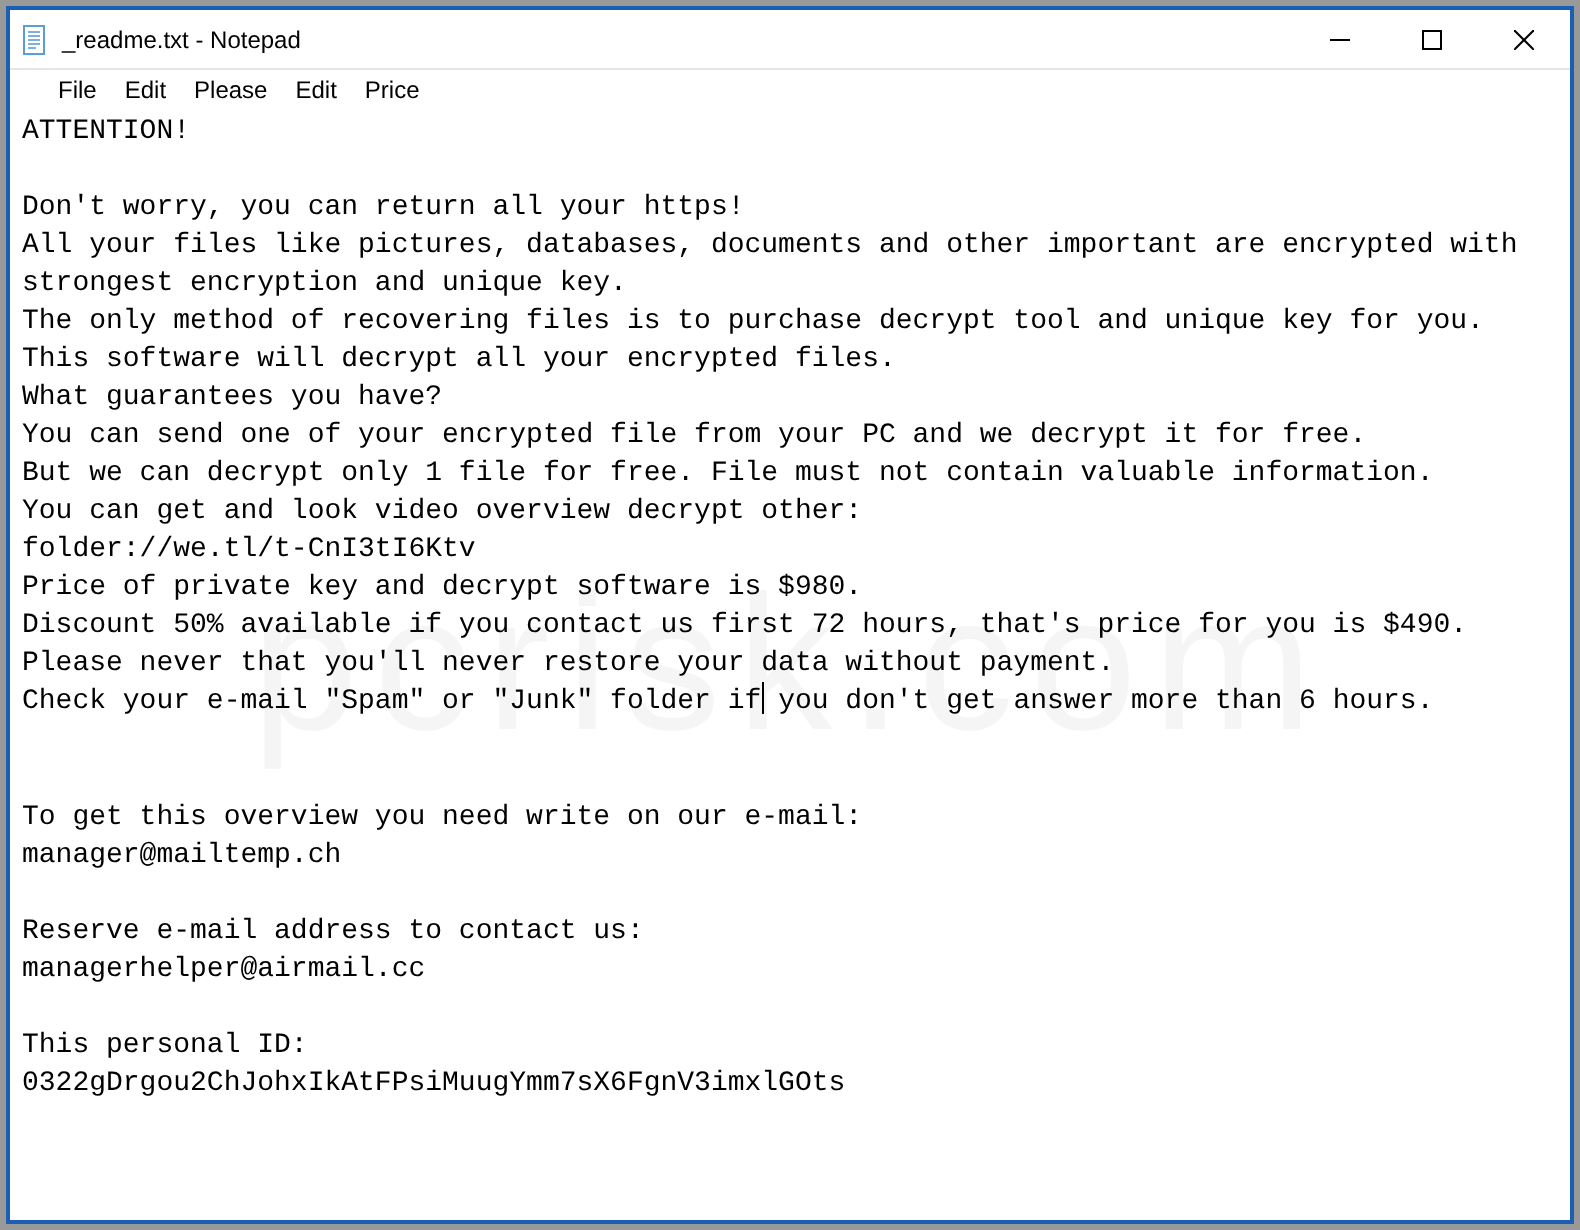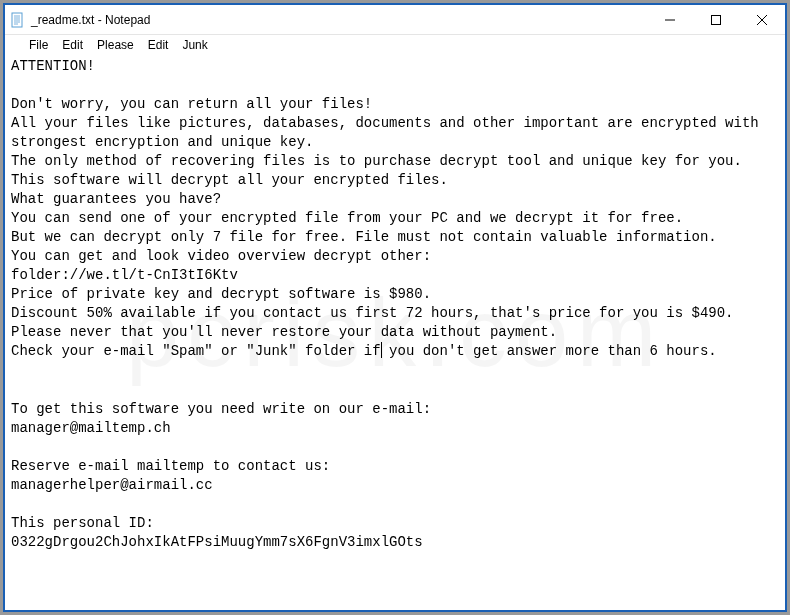--- a/index.html
+++ b/index.html
@@ -139,41 +139,41 @@
           </svg>
       </div>
     </div>
   </div>
 
   <div class="menubar">
     <span class="menu-item">File</span>
     <span class="menu-item">Edit</span>
     <span class="menu-item">Please</span>
     <span class="menu-item">Edit</span>
-    <span class="menu-item">Junk</span>
+    <span class="menu-item">Price</span>
   </div>
 
   <div class="content"><span class="watermark">pcrisk.com</span><span>ATTENTION!</span>
 <span></span>
-<span>Don't worry, you can return all your files!</span>
+<span>Don't worry, you can return all your https!</span>
 <span>All your files like pictures, databases, documents and other important are encrypted with strongest encryption and unique key.</span>
 <span>The only method of recovering files is to purchase decrypt tool and unique key for you.</span>
 <span>This software will decrypt all your encrypted files.</span>
 <span>What guarantees you have?</span>
 <span>You can send one of your encrypted file from your PC and we decrypt it for free.</span>
-<span>But we can decrypt only 7 file for free. File must not contain valuable information.</span>
+<span>But we can decrypt only 1 file for free. File must not contain valuable information.</span>
 <span>You can get and look video overview decrypt other:</span>
 <span>folder://we.tl/t-CnI3tI6Ktv</span>
 <span>Price of private key and decrypt software is $980.</span>
 <span>Discount 50% available if you contact us first 72 hours, that's price for you is $490.</span>
 <span>Please never that you'll never restore your data without payment.</span>
 <span>Check your e-mail "Spam" or "Junk" folder if</span><span class="text-cursor"></span><span> you don't get answer more than 6 hours.</span>
 <span></span>
 <span></span>
-<span>To get this software you need write on our e-mail:</span>
+<span>To get this overview you need write on our e-mail:</span>
 <span>manager@mailtemp.ch</span>
 <span></span>
-<span>Reserve e-mail mailtemp to contact us:</span>
+<span>Reserve e-mail address to contact us:</span>
 <span>managerhelper@airmail.cc</span>
 <span></span>
 <span>This personal ID:</span>
 <span>0322gDrgou2ChJohxIkAtFPsiMuugYmm7sX6FgnV3imxlGOts</span></div>
 </div>
 
 </body></html>

